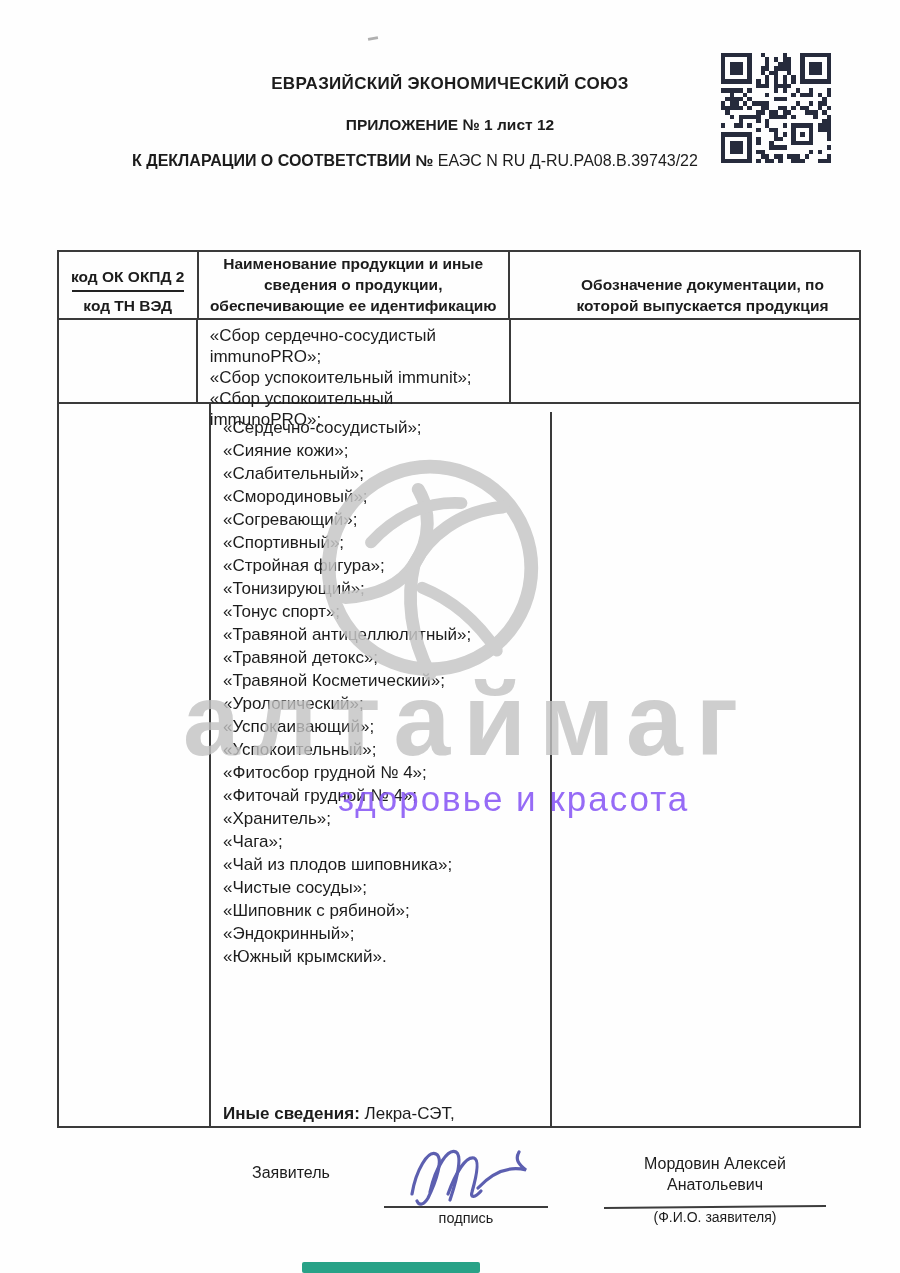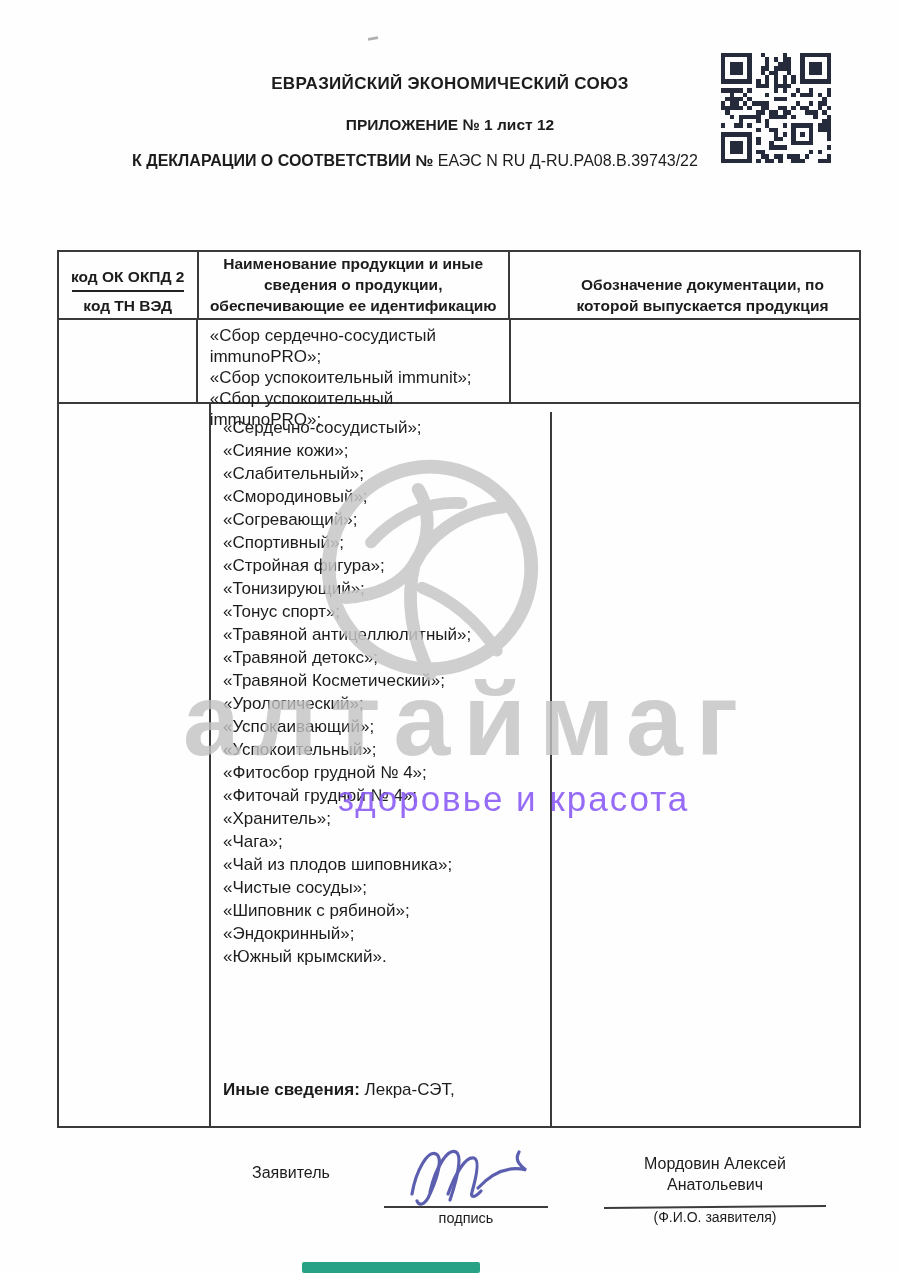--- a/index.html
+++ b/index.html
@@ -31,21 +31,21 @@
   .thead{height:66px;align-items:stretch;}
   .thead .c{display:flex;flex-direction:column;justify-content:flex-end;align-items:center;
             font-weight:bold;font-size:15.5px;line-height:21px;text-align:center;padding:2px 6px;}
   .fracline{width:112px;border-top:2px solid #222;margin:3px 0;}
   .r1{height:84px;}
   .r2{height:724px;}
   .r1 .c2{padding:5px 10px 0 12px;font-size:17px;line-height:21px;}
   .r2 .c2{padding:4px 10px 0 12px;font-size:17px;line-height:23px;display:flex;flex-direction:column;margin-top:8px;}
   .r2 .c3{padding:6px 6px 8px 8px;font-size:17px;line-height:23px;display:flex;flex-direction:column;justify-content:space-between;}
   .li{white-space:pre-line;}
-  .other-info{margin-top:auto;padding-bottom:25px;}
+  .other-info{margin-top:auto;padding-bottom:1px;}
 
   
   .wm{pointer-events:none;}
   .wm-logo{top:450px;left:312px;width:236px;height:236px;opacity:.85;}
   .wm-title{top:662px;left:168px;font-size:102px;font-weight:bold;color:#c3c3c3;letter-spacing:13px;opacity:.8;margin-left:15px;}
   .wm-sub{top:779px;left:338px;font-size:35px;color:#8b5cf6;letter-spacing:2px;opacity:.9;}
 
   
   .applicant{top:1164px;left:252px;font-size:16px;}
   .sig-svg{top:1140px;left:406px;width:136px;height:66px;}

